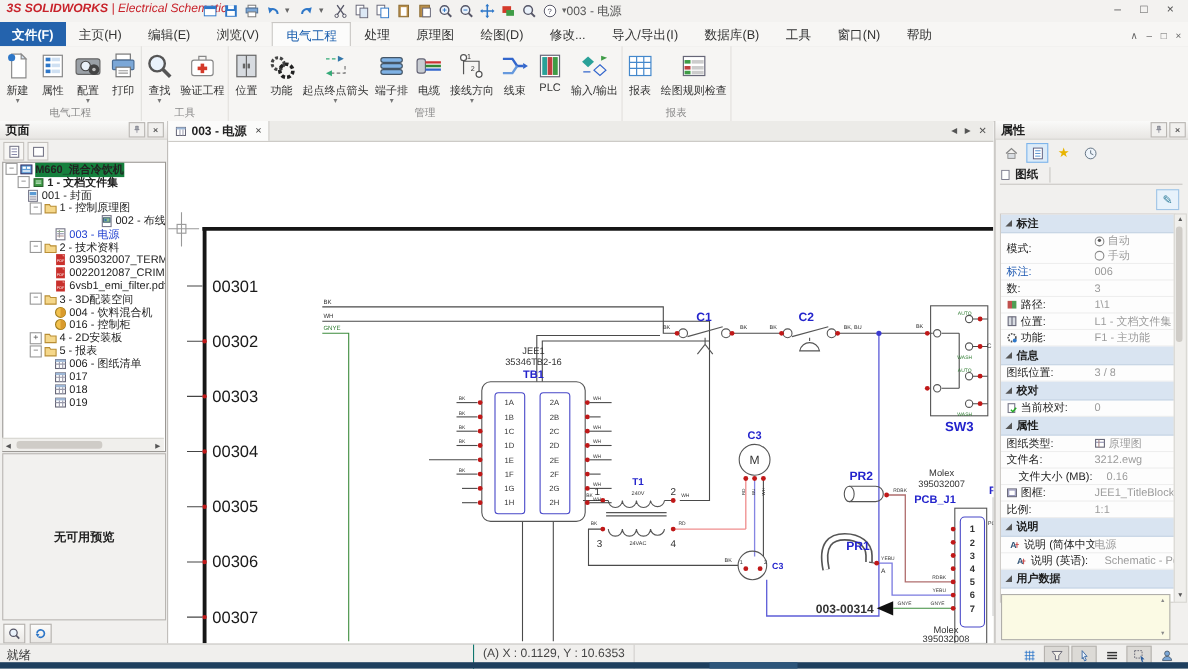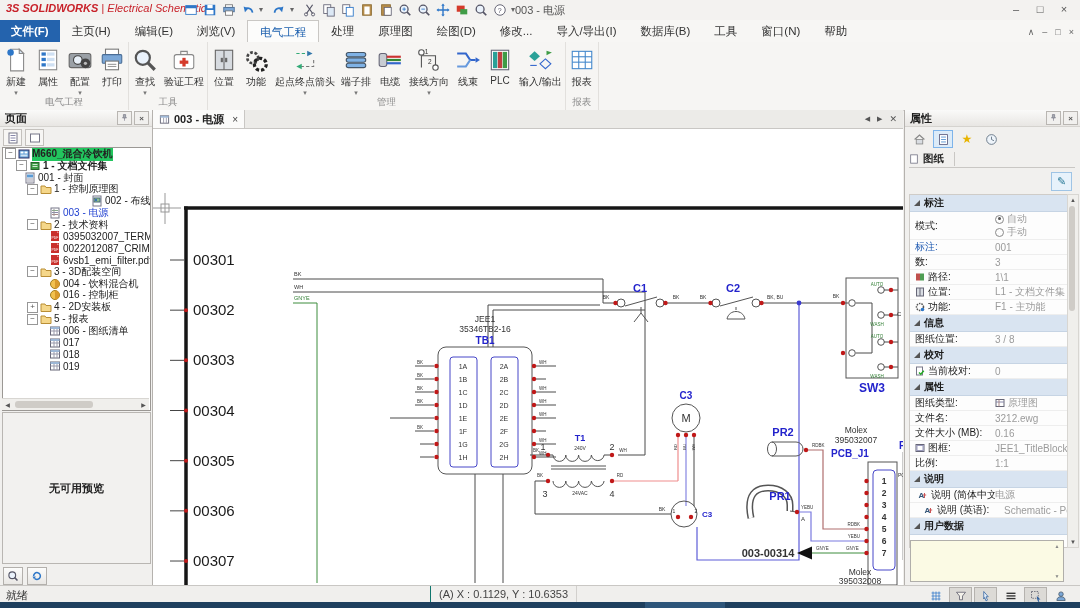--- a/index.html
+++ b/index.html
@@ -47,21 +47,21 @@
   .lp-tool svg{width:12px;height:12px}
   #tree-box{left:2px;top:37px;width:147px;height:262px;background:#fff;border:1px solid #9b9894;overflow:hidden}
   .trow{height:11.8px;display:flex;align-items:center;white-space:nowrap;font-size:10px;color:#222}
   .trow .exp{width:9px;height:9px;border:1px solid #979797;background:#fff;font-size:8px;line-height:7px;
              text-align:center;color:#555;margin-right:2px;flex:none}
   .trow .spacer{width:11px;flex:none}
   .trow .ticon{width:12px;height:12px;margin-right:2px;flex:none}
   .trow .ticon svg{width:12px;height:12px}
   .trow .tlabel{overflow:hidden;text-overflow:clip}
   .trow.bold .tlabel{font-weight:bold}
-  .trow.sel .tlabel{background:#22c55e}
+  .trow.sel .tlabel{background:#15803d}
   .trow.active .tlabel{color:#1f3fd0}
   #tree-hscroll{left:2px;top:288px;width:147px;height:11px;background:#f0efec;border-top:1px solid #d8d6d2;display:flex;align-items:center}
   #tree-hscroll .arr{width:11px;text-align:center;font-size:6px;color:#555}
   #tree-hscroll .thumb{width:78px;height:7px;background:#cfccc7;border-radius:3px;margin-left:2px}
   #preview-box{left:2px;top:302px;width:147px;height:150px;background:#f2f1ef;border:1px solid #b9b6b2;
                display:flex;align-items:center;justify-content:center;font-size:11px;font-weight:bold;color:#222}
   #lp-bottom{left:3px;top:457px;display:flex;gap:4px}
   .lpb-btn{width:18px;height:16px;border:1px solid #b3b0ac;background:linear-gradient(#fcfcfb,#e9e7e4);
            display:flex;align-items:center;justify-content:center}
   .lpb-btn svg{width:12px;height:12px}
@@ -458,20 +458,35 @@
         <span class="ric">
           <svg viewBox="0 0 24 24">
             <rect x="3" y="4" width="18" height="16" fill="#fff" stroke="#48c"></rect>
             <line x1="3" y1="9" x2="21" y2="9" stroke="#48c"></line>
             <line x1="9" y1="4" x2="9" y2="20" stroke="#48c"></line>
             <line x1="15" y1="4" x2="15" y2="20" stroke="#48c"></line>
             <line x1="3" y1="14" x2="21" y2="14" stroke="#48c"></line>
           </svg>
         </span>
         <span class="rlabel">报表</span>
+        <span class="rcaret"></span>
+      </div>
+      <div class="rbtn" style="padding: 2px 3px 0px;">
+        <span class="ric">
+          <svg viewBox="0 0 24 24">
+            <rect x="3" y="4" width="18" height="16" fill="#fff" stroke="#667"></rect>
+            <rect x="4" y="7" width="5" height="3" fill="#3f9c46"></rect>
+            <rect x="4" y="12" width="5" height="3" fill="#c04040"></rect>
+            <rect x="10" y="7" width="10" height="3" fill="#ccc"></rect>
+            <rect x="10" y="12" width="10" height="3" fill="#ccc"></rect>
+            <rect x="4" y="16" width="5" height="3" fill="#3f9c46"></rect>
+            <rect x="10" y="16" width="10" height="3" fill="#ccc"></rect>
+          </svg>
+        </span>
+        <span class="rlabel">绘图规则检查</span>
         <span class="rcaret"></span>
       </div>
       <div class="glabel">报表</div>
     </div>
   </div>
 
 <div id="leftpanel" class="abs">
   <div class="panel-head">
     <span>页面</span>
     <span class="ph-btns">
@@ -1088,21 +1103,21 @@
               <span>手动</span>
             </span>
           </span>
         </span>
       </div>
       <div class="prow" style="height: 14px;">
         <span class="plabel blue">
           <span>标注:</span>
         </span>
         <span class="pvalue">
-          <span>001</span>
+          <span>006</span>
         </span>
       </div>
       <div class="prow" style="height: 14px;">
         <span class="plabel">
           <span>数:</span>
         </span>
         <span class="pvalue">
           <span>3</span>
         </span>
       </div>
@@ -1198,21 +1213,21 @@
         </span>
       </div>
       <div class="prow" style="height: 14px;">
         <span class="plabel">
           <span>文件名:</span>
         </span>
         <span class="pvalue">
           <span>3212.ewg</span>
         </span>
       </div>
-      <div class="prow" style="height: 14px;">
+      <div class="prow" style="height: 14px; padding-left: 11px;">
         <span class="plabel">
           <span>文件大小 (MB):</span>
         </span>
         <span class="pvalue">
           <span>0.16</span>
         </span>
       </div>
       <div class="prow" style="height: 14px;">
         <span class="plabel">
           <span style="display: inline-flex;">

